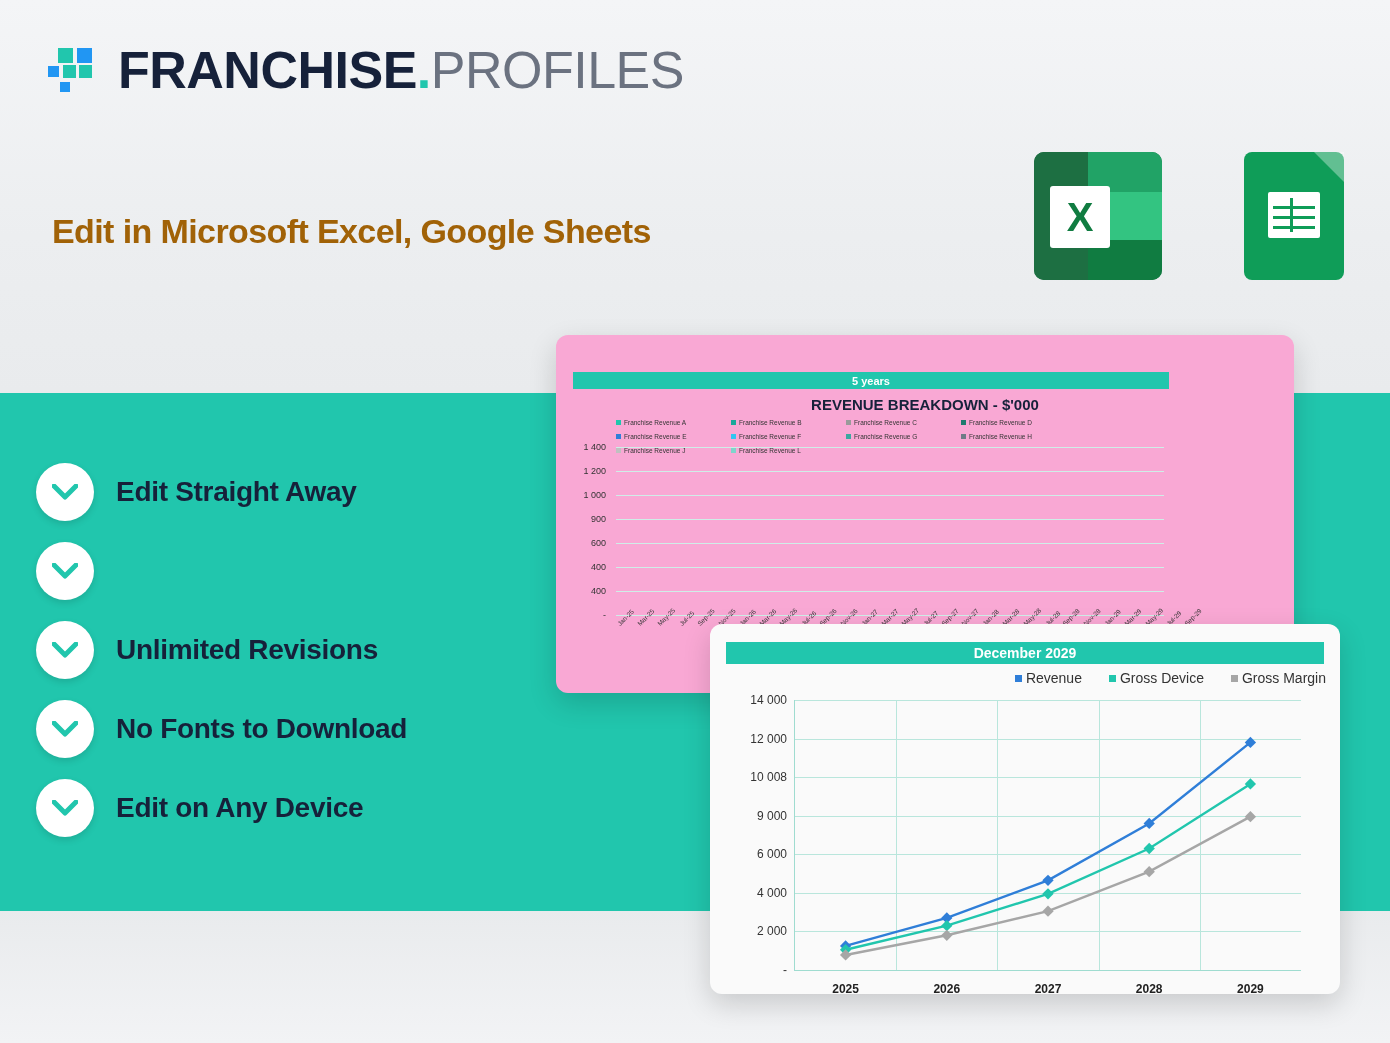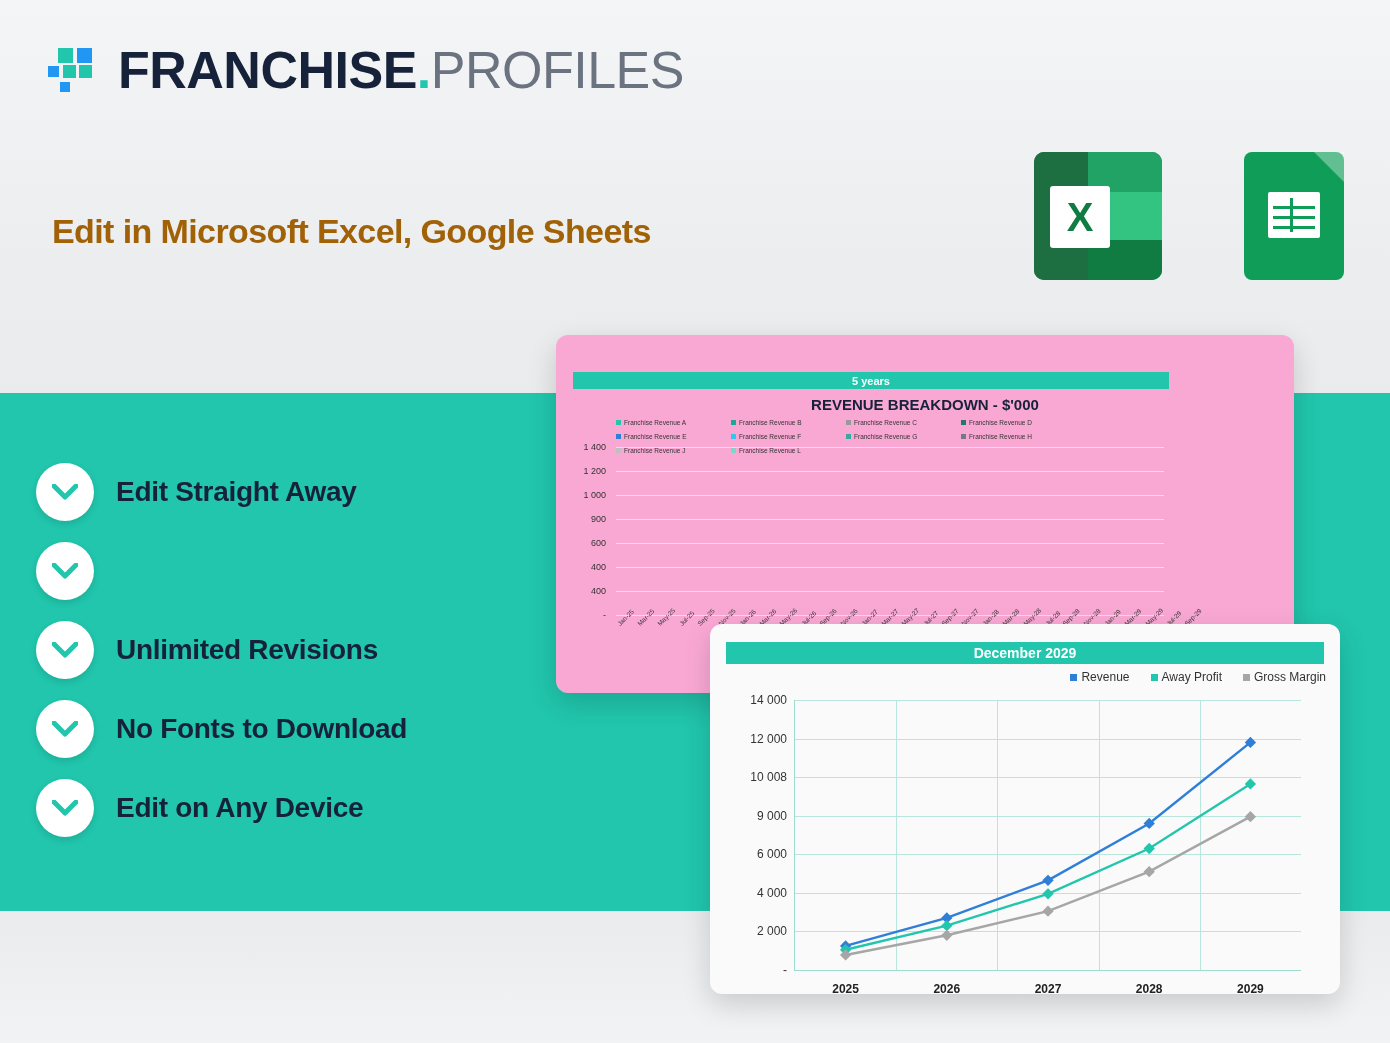--- a/index.html
+++ b/index.html
@@ -267,21 +267,21 @@
     display: flex; align-items: center; justify-content: center;
   }
   .gm-legend {
     position: absolute;
     left: 0; right: 14px; top: 46px;
     display: flex;
     justify-content: flex-end;
     font-size: 10px;
     color: #333;
   }
-  .gm-legend .legend-item { width: auto; margin-left: 14px; font-size: 12px; padding-left: 7px; }
+  .gm-legend .legend-item { width: auto; margin-left: 20px; font-size: 14px; padding-left: 7px; }
   .gm-legend .legend-swatch { width: 7px; height: 7px; margin-right: 4px; }
   .gm-plot {
     position: absolute;
     left: 84px; top: 76px;
     width: 506px; height: 270px;
     border-left: 1px solid #9fdcd0;
     border-bottom: 1px solid #9fdcd0;
   }
   .gm-grid-h {
     position: absolute; left: 0; width: 506px; height: 1px; background: #b9e6dc;
@@ -523,21 +523,21 @@
 
 <div class="card-gm">
   <div class="gm-banner">December 2029</div>
   <div class="gm-legend" id="gm-legend">
       <div class="legend-item">
         <span class="legend-swatch" style="background: rgb(47, 126, 216);"></span>
         <span>Revenue</span>
       </div>
       <div class="legend-item">
         <span class="legend-swatch" style="background: rgb(33, 198, 173);"></span>
-        <span>Away Profit</span>
+        <span>Gross Device</span>
       </div>
       <div class="legend-item">
         <span class="legend-swatch" style="background: rgb(166, 166, 166);"></span>
         <span>Gross Margin</span>
       </div>
     </div>
   <div class="gm-plot" id="gm-plot">
       <div class="gm-ytick" style="top: 270px;">-</div>
       <div class="gm-grid-h" style="top: 231.429px;"></div>
       <div class="gm-ytick" style="top: 231.429px;">2 000</div>

